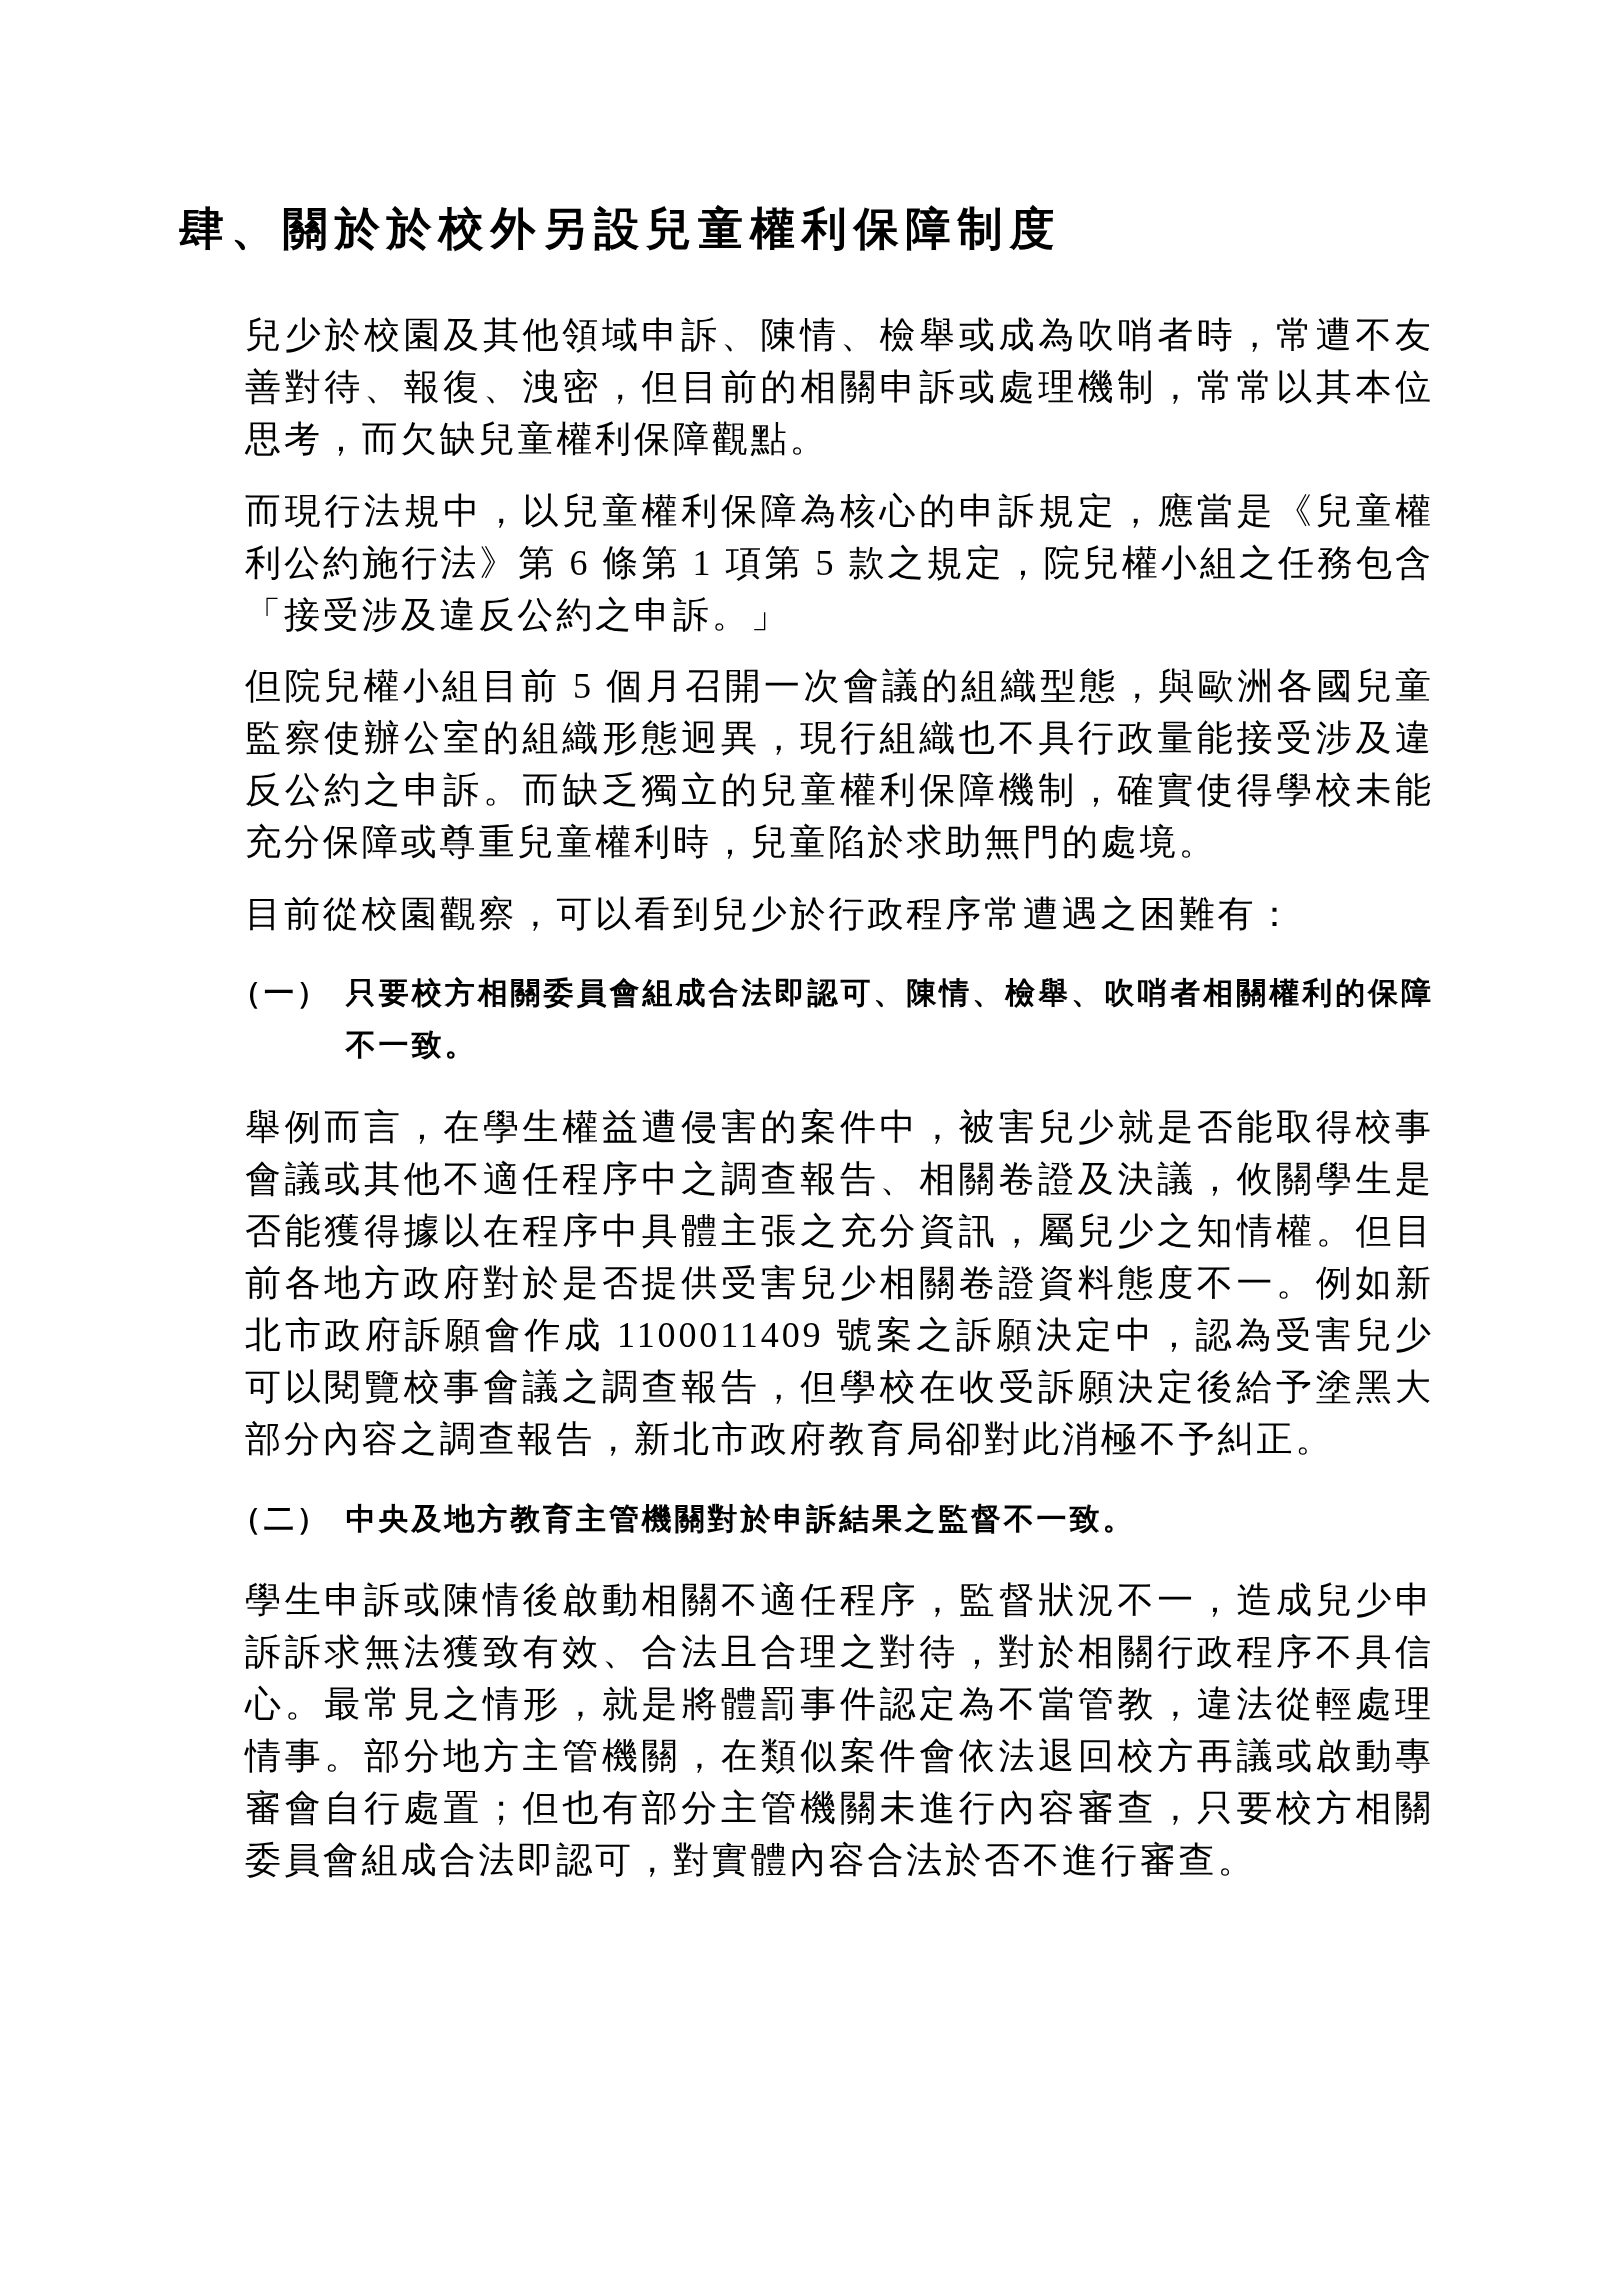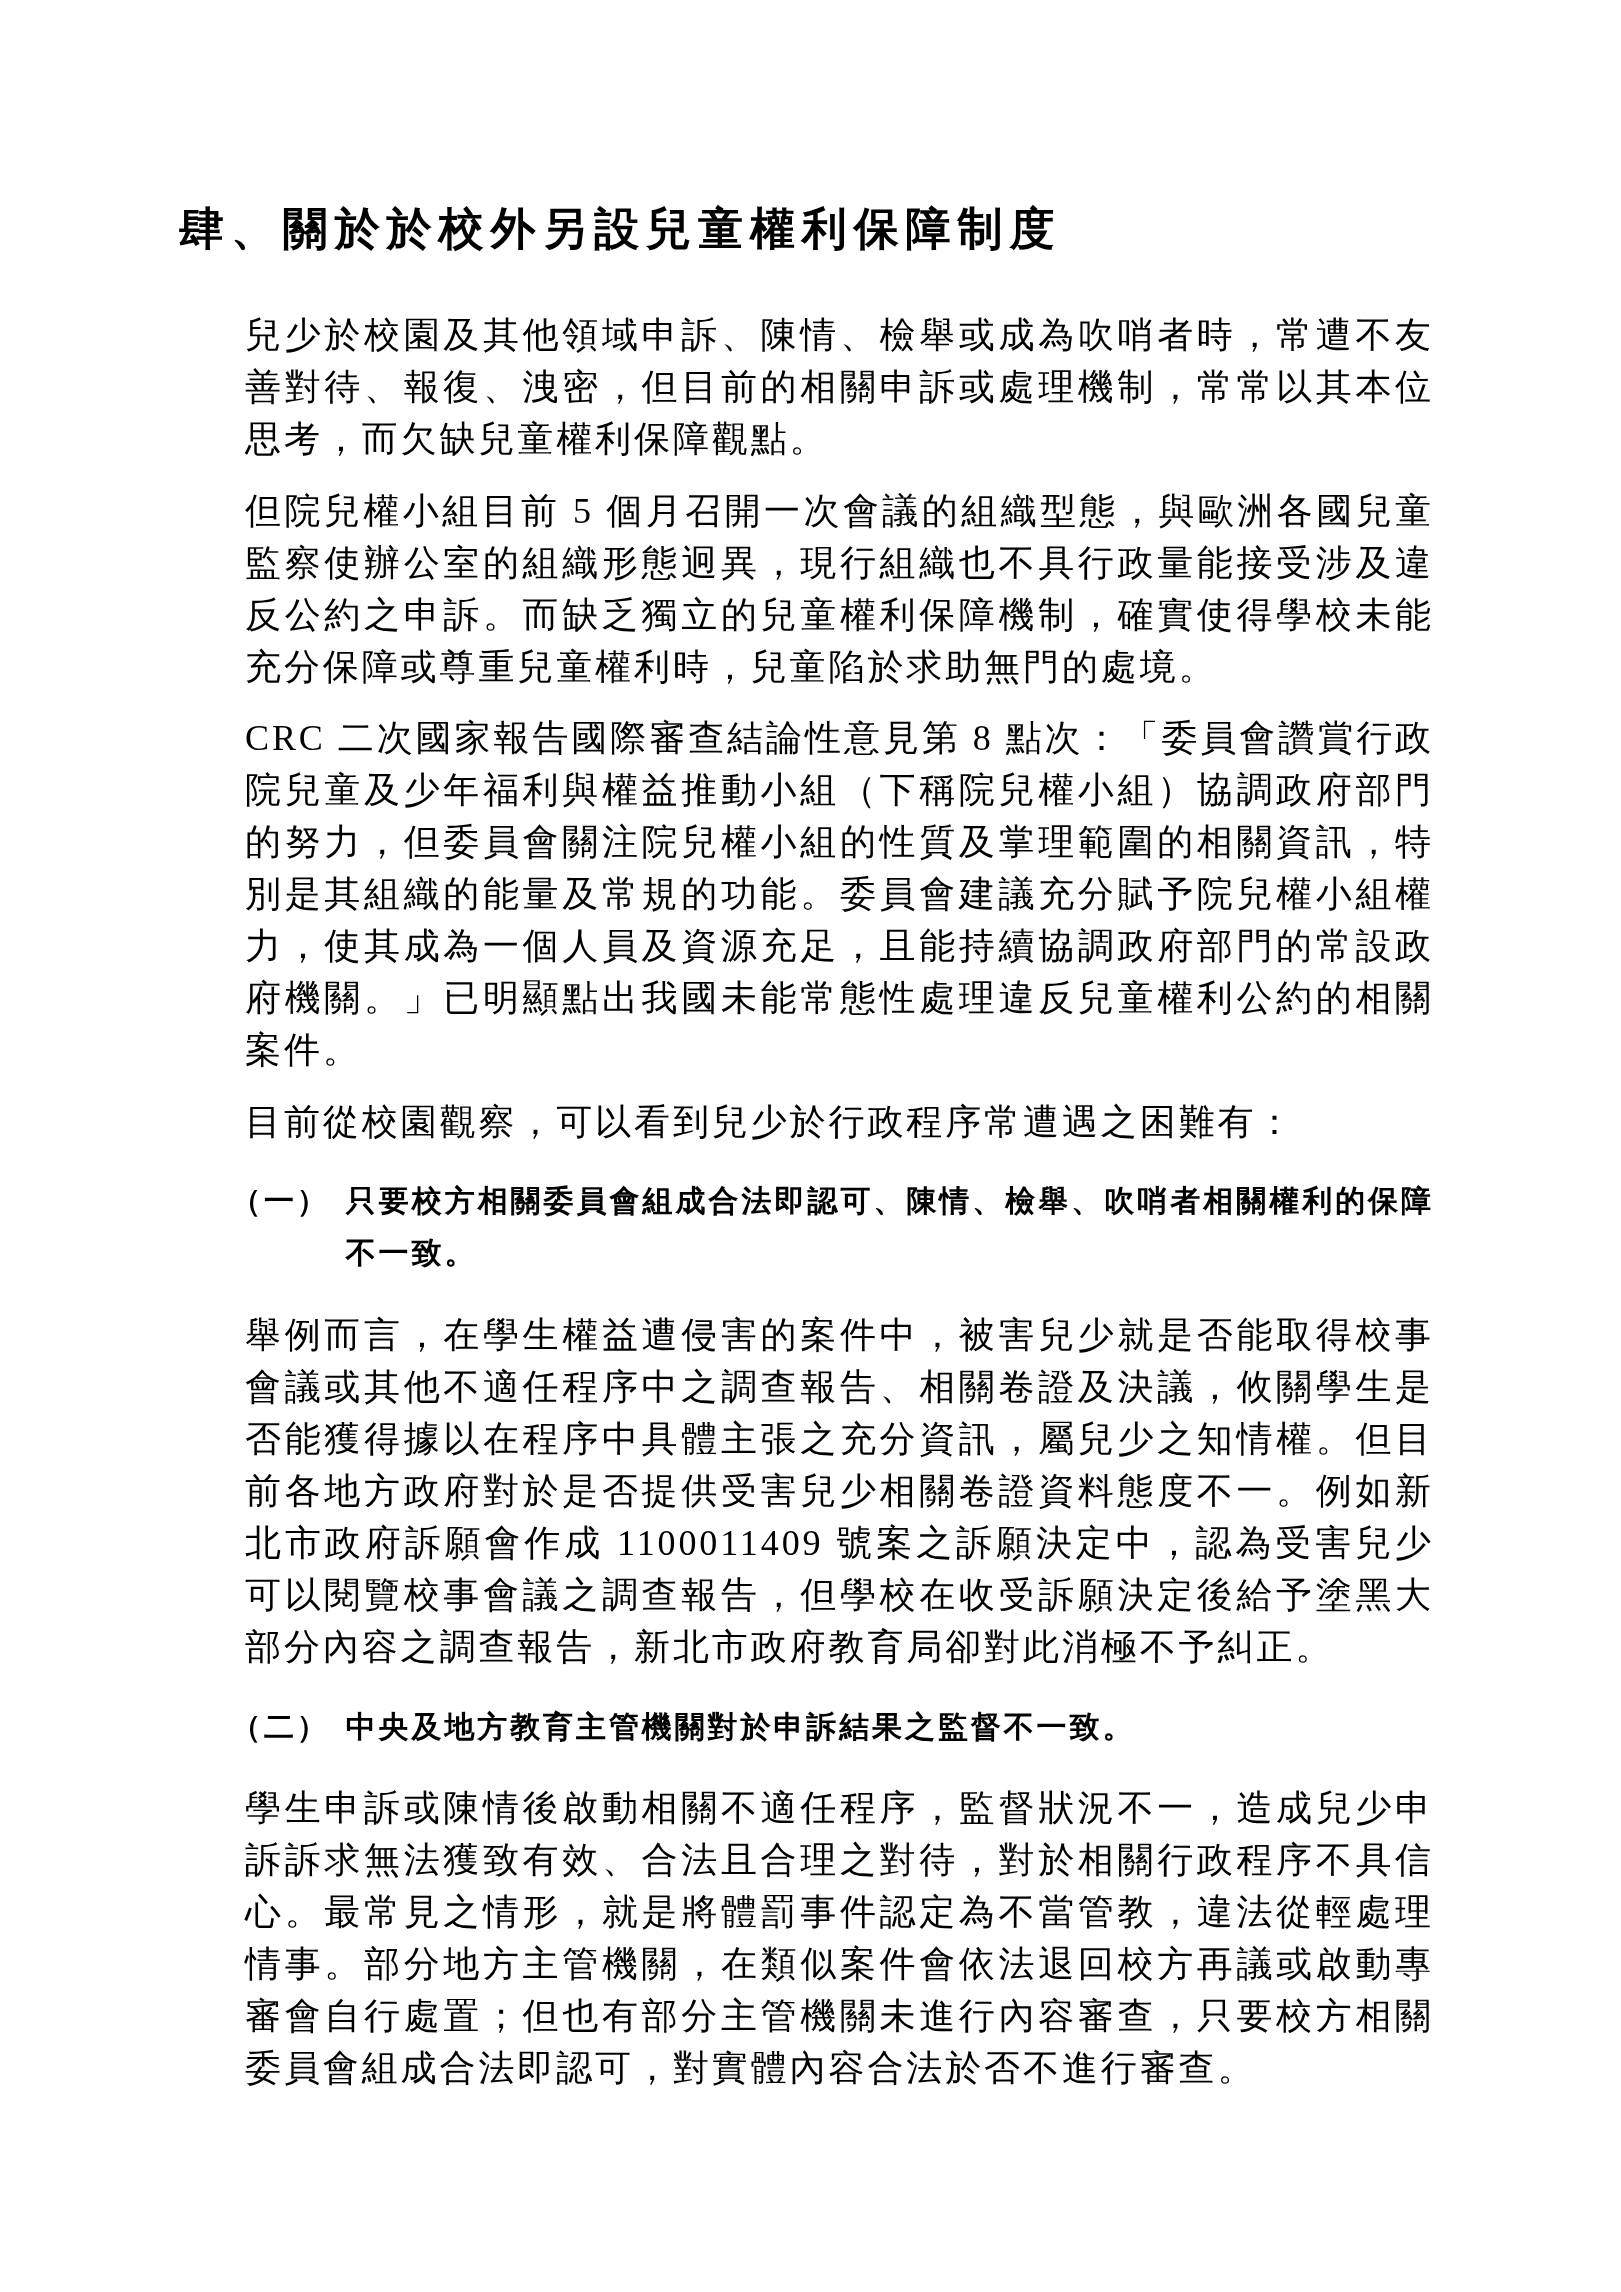--- a/index.html
+++ b/index.html
@@ -53,22 +53,22 @@
   }
 </style>
 </head>
 <body>
 
 <div class="page">
 
   <h1 class="title">肆、關於於校外另設兒童權利保障制度</h1>
 
   <p class="para">兒少於校園及其他領域申訴、陳情、檢舉或成為吹哨者時，常遭不友善對待、報復、洩密，但目前的相關申訴或處理機制，常常以其本位思考，而欠缺兒童權利保障觀點。</p>
+  <p class="para">而現行法規中，以兒童權利保障為核心的申訴規定，應當是《兒童權利公約施行法》第 6 條第 1 項第 5 款之規定，院兒權小組之任務包含「接受涉及違反公約之申訴。」</p>
   <p class="para">但院兒權小組目前 5 個月召開一次會議的組織型態，與歐洲各國兒童監察使辦公室的組織形態迥異，現行組織也不具行政量能接受涉及違反公約之申訴。而缺乏獨立的兒童權利保障機制，確實使得學校未能充分保障或尊重兒童權利時，兒童陷於求助無門的處境。</p>
-  <p class="para">CRC 二次國家報告國際審查結論性意見第 8 點次：「委員會讚賞行政院兒童及少年福利與權益推動小組（下稱院兒權小組）協調政府部門的努力，但委員會關注院兒權小組的性質及掌理範圍的相關資訊，特別是其組織的能量及常規的功能。委員會建議充分賦予院兒權小組權力，使其成為一個人員及資源充足，且能持續協調政府部門的常設政府機關。」已明顯點出我國未能常態性處理違反兒童權利公約的相關案件。</p>
   <p class="para">目前從校園觀察，可以看到兒少於行政程序常遭遇之困難有：</p>
 
   <div class="section-heading">
     <span class="section-number">（一）</span>
     <span class="section-heading-text">只要校方相關委員會組成合法即認可、陳情、檢舉、吹哨者相關權利的保障不一致。</span>
   </div>
   <p class="para">舉例而言，在學生權益遭侵害的案件中，被害兒少就是否能取得校事會議或其他不適任程序中之調查報告、相關卷證及決議，攸關學生是否能獲得據以在程序中具體主張之充分資訊，屬兒少之知情權。但目前各地方政府對於是否提供受害兒少相關卷證資料態度不一。例如新北市政府訴願會作成 1100011409 號案之訴願決定中，認為受害兒少可以閱覽校事會議之調查報告，但學校在收受訴願決定後給予塗黑大部分內容之調查報告，新北市政府教育局卻對此消極不予糾正。</p>
 
   <div class="section-heading">
     <span class="section-number">（二）</span>

